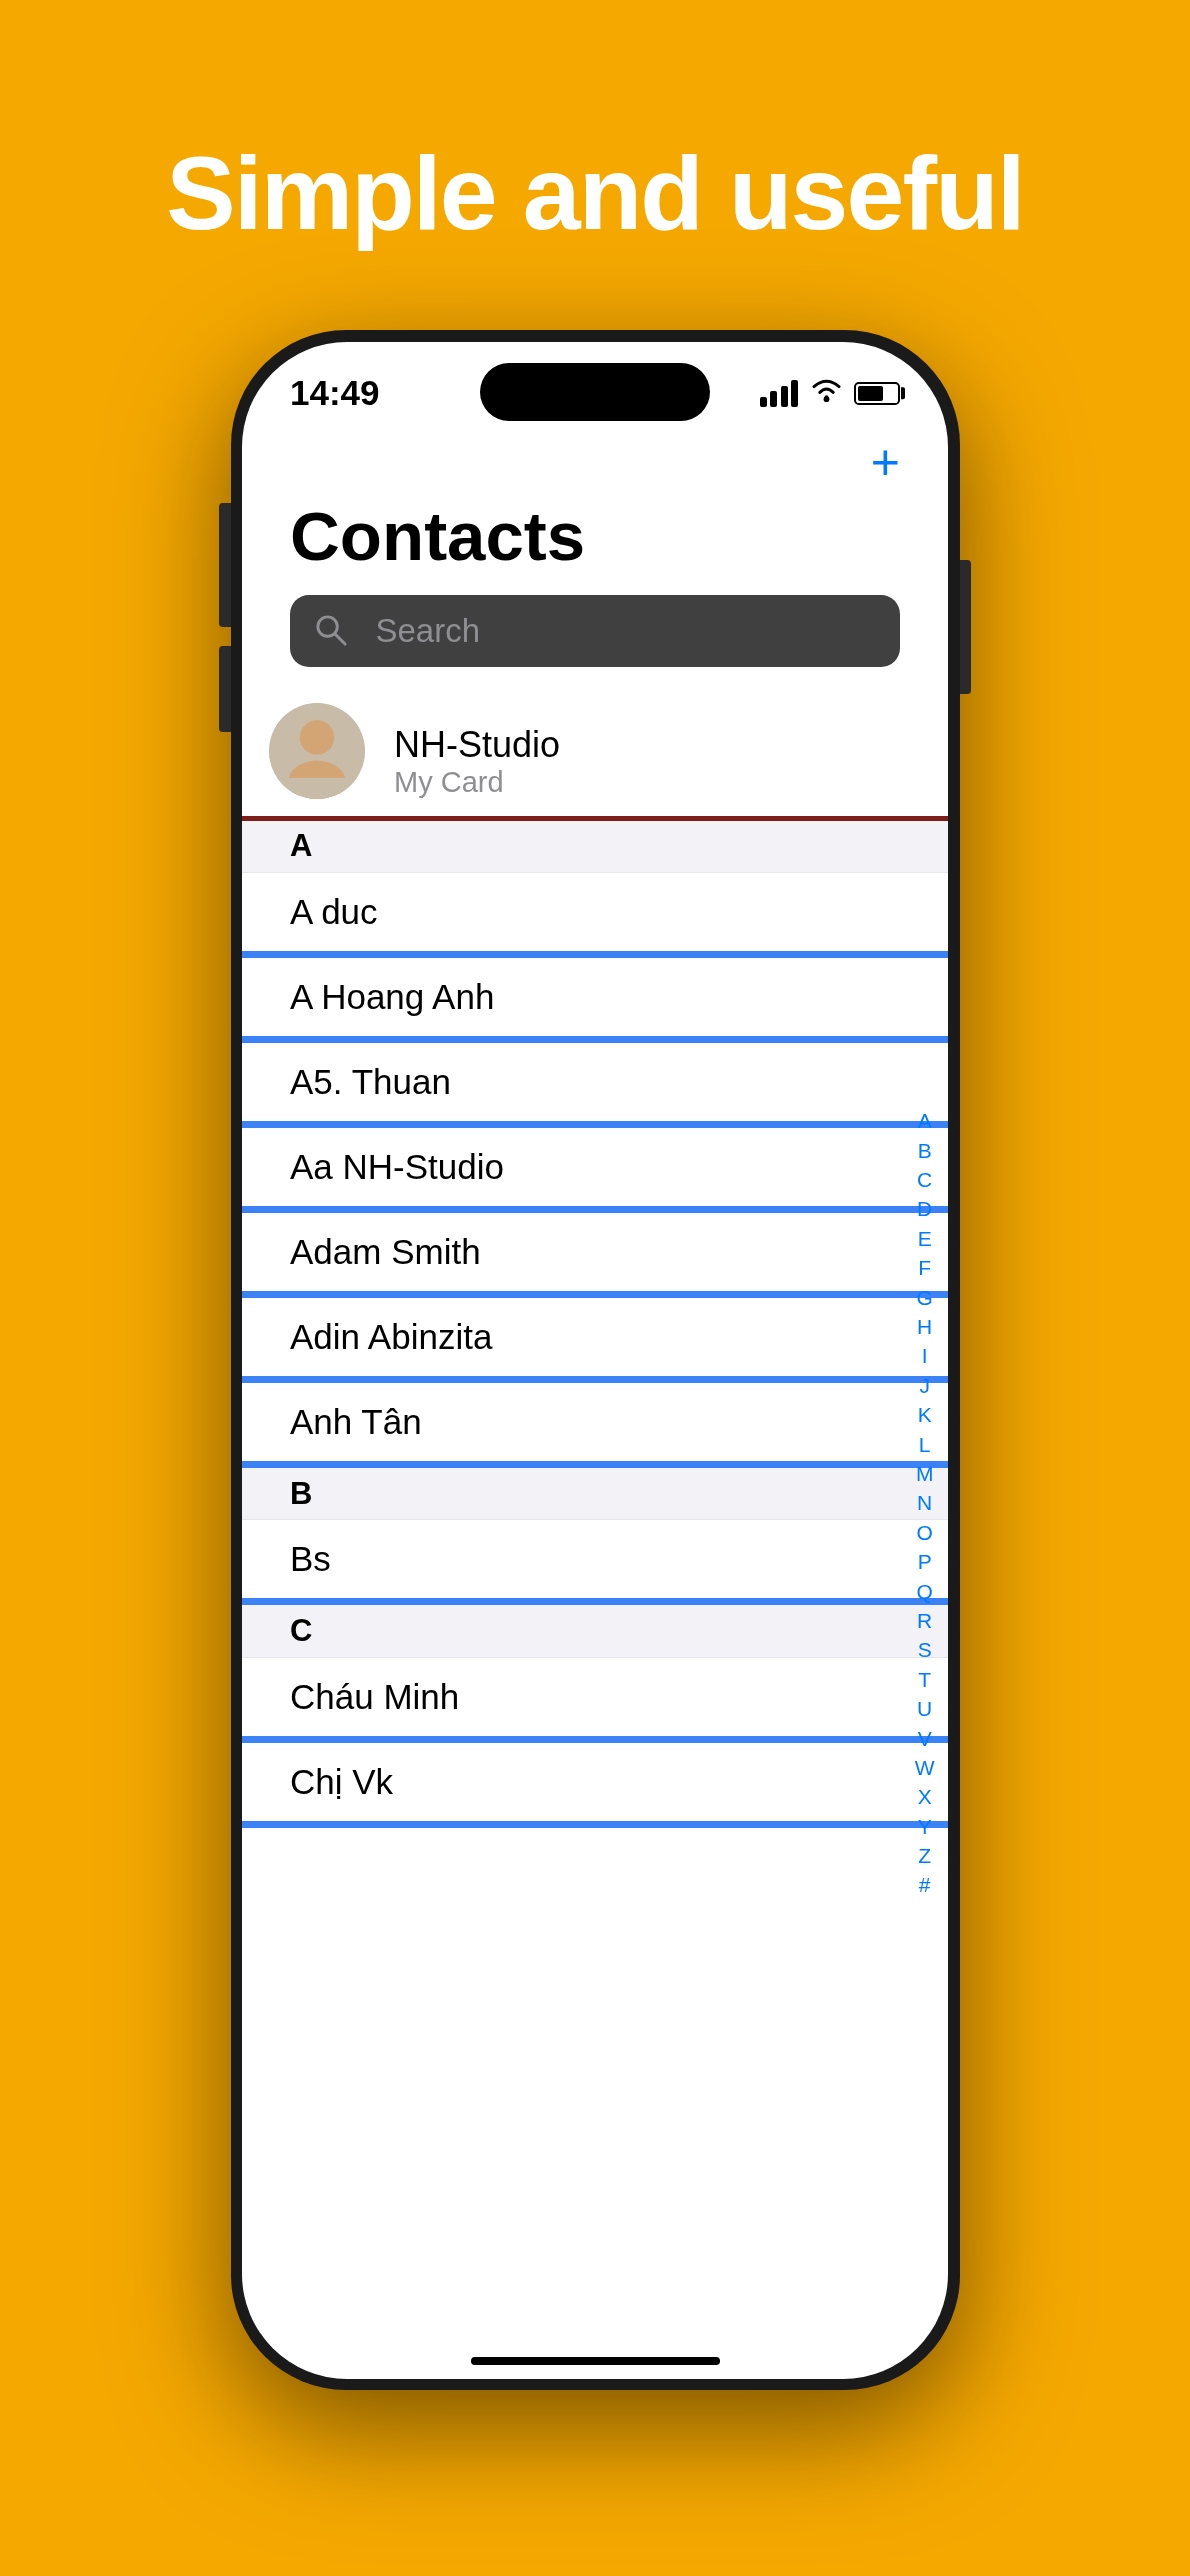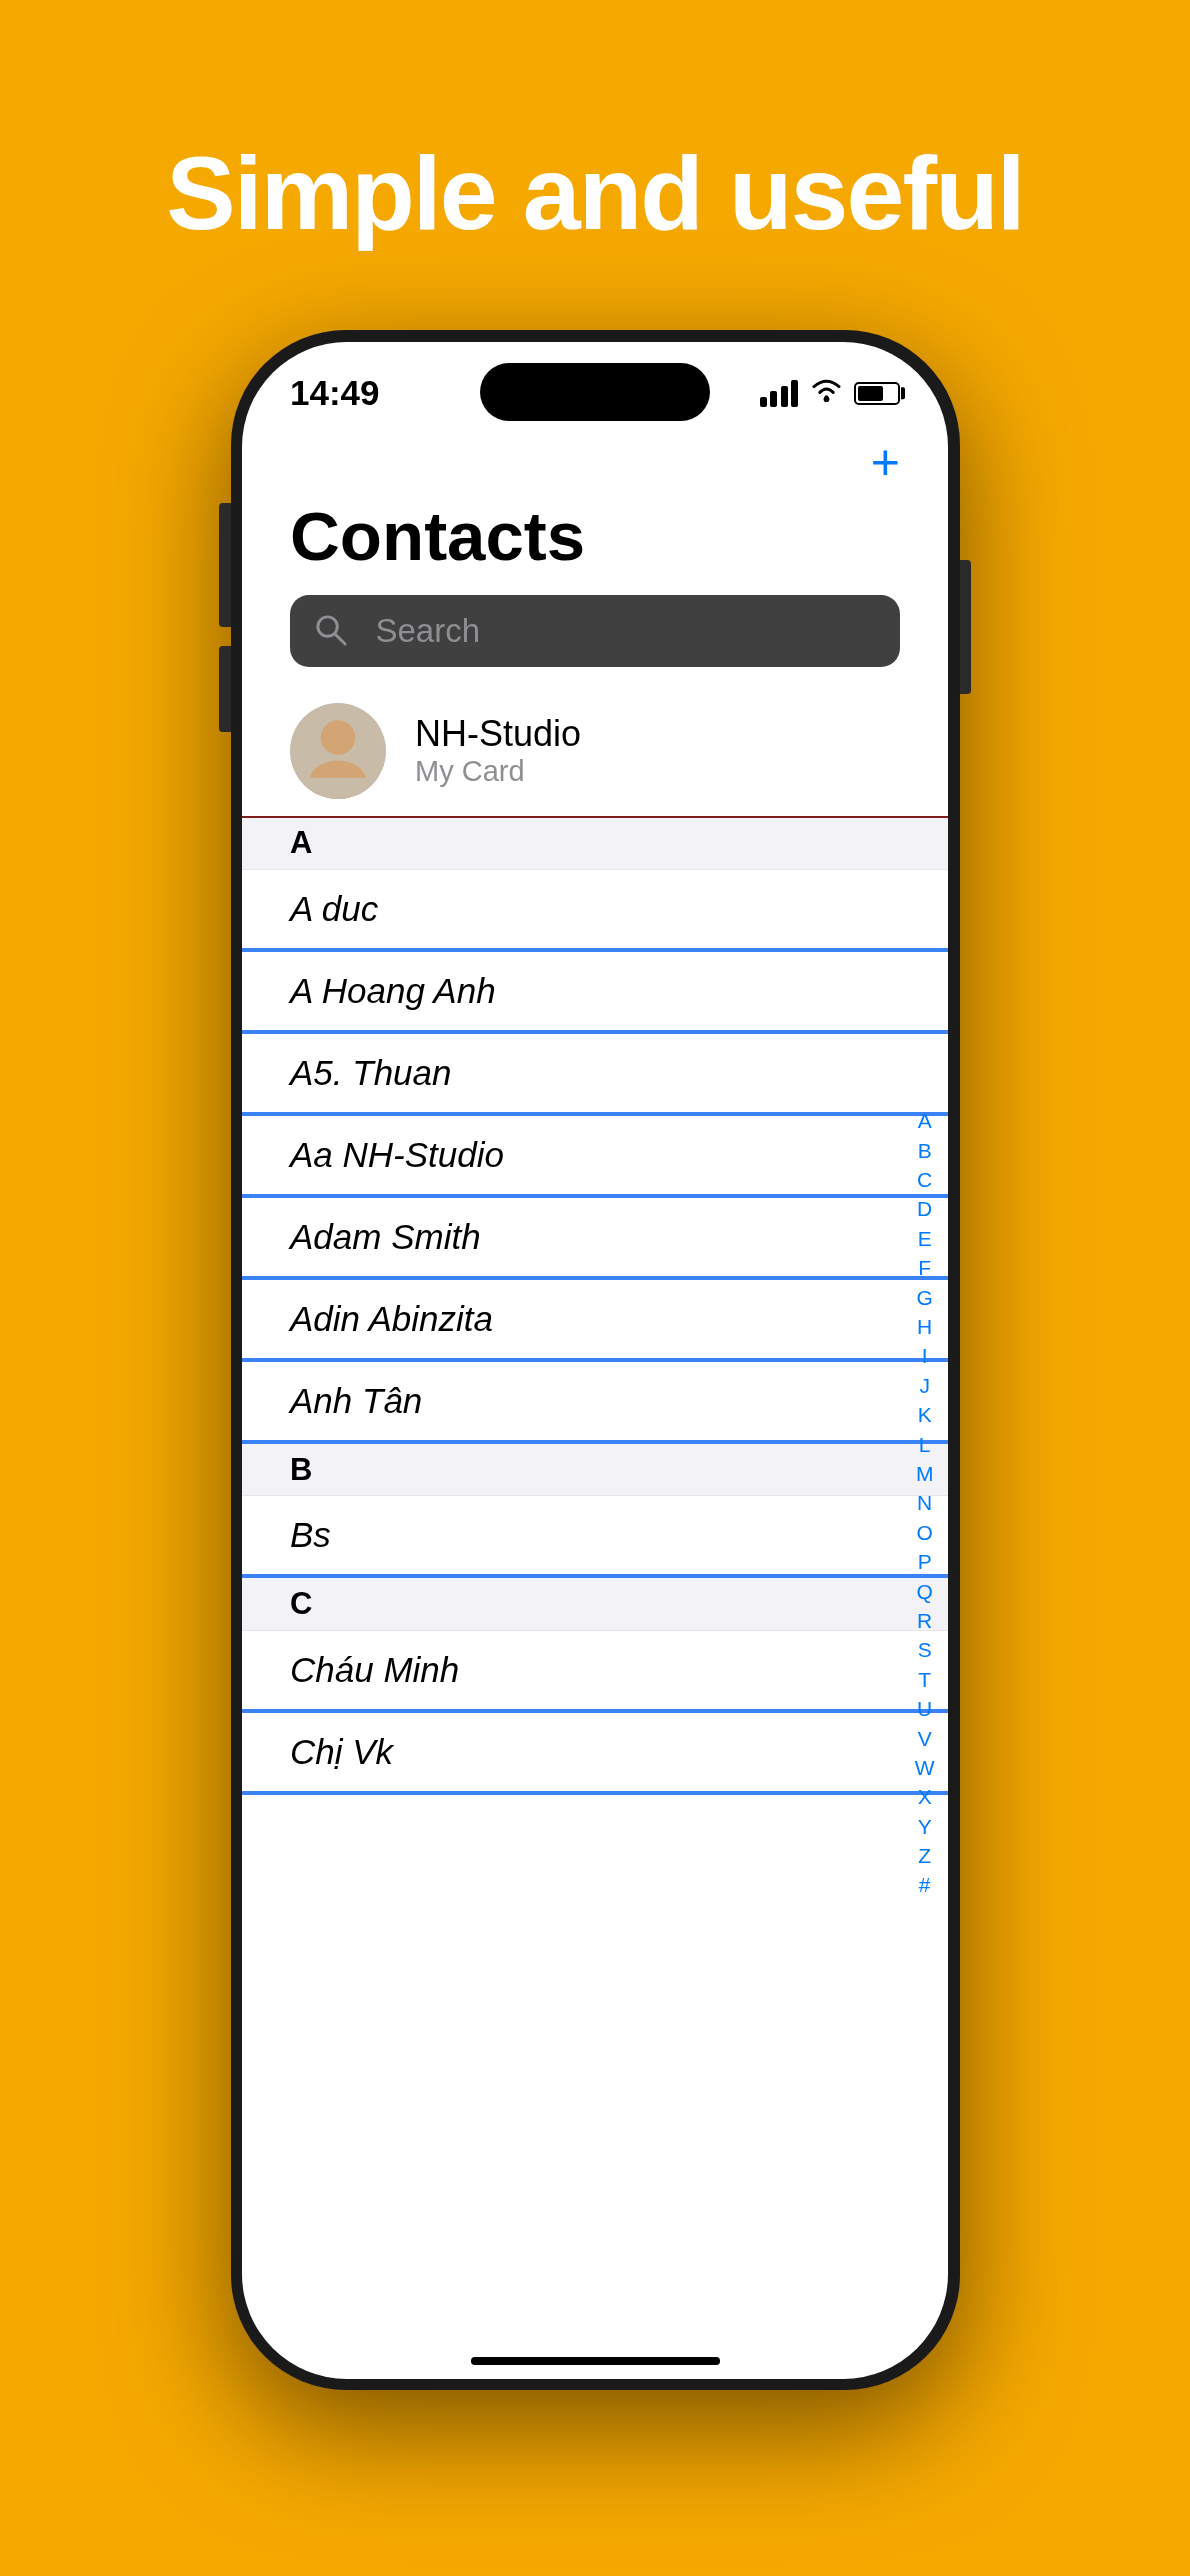--- a/index.html
+++ b/index.html
@@ -182,23 +182,23 @@
 
     
     .contact-list {
       flex: 1;
       overflow: hidden;
       position: relative;
     }
 
     .my-card-section {
       display: flex;
-      align-items: center;
-      padding: 17px 48px;
-      border-bottom: 2px solid #7f1d1d;
+      align-items: flex-end;
+      padding: 17px 27px;
+      border-bottom: 5px solid #7f1d1d;
     }
 
     .avatar {
       width: 96px;
       height: 96px;
       border-radius: 50%;
       background: #C8C8C8;
       margin-right: 29px;
       overflow: hidden;
       flex-shrink: 0;
@@ -229,22 +229,21 @@
       font-size: 31px;
       font-weight: 600;
       color: #000;
       border-bottom: 1px solid #E5E5EA;
     }
 
     .contact-item {
       display: flex;
       align-items: center;
       padding: 19px 48px;
-      border-bottom: 4px solid #3b82f6;
-      font-style: italic;
+      border-bottom: 7px solid #3b82f6;
     }
 
     .contact-name {
       font-size: 35px;
       color: #000;
     }
 
     
     .alphabet-index {
       position: absolute;

